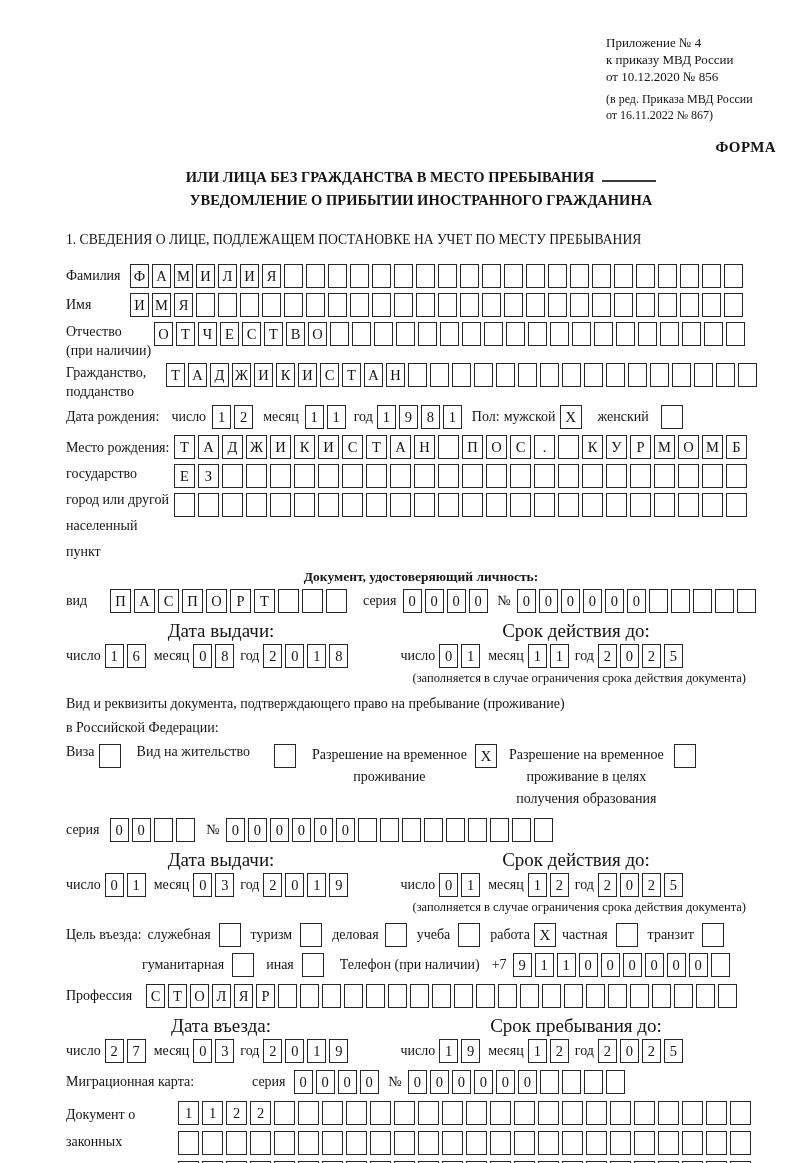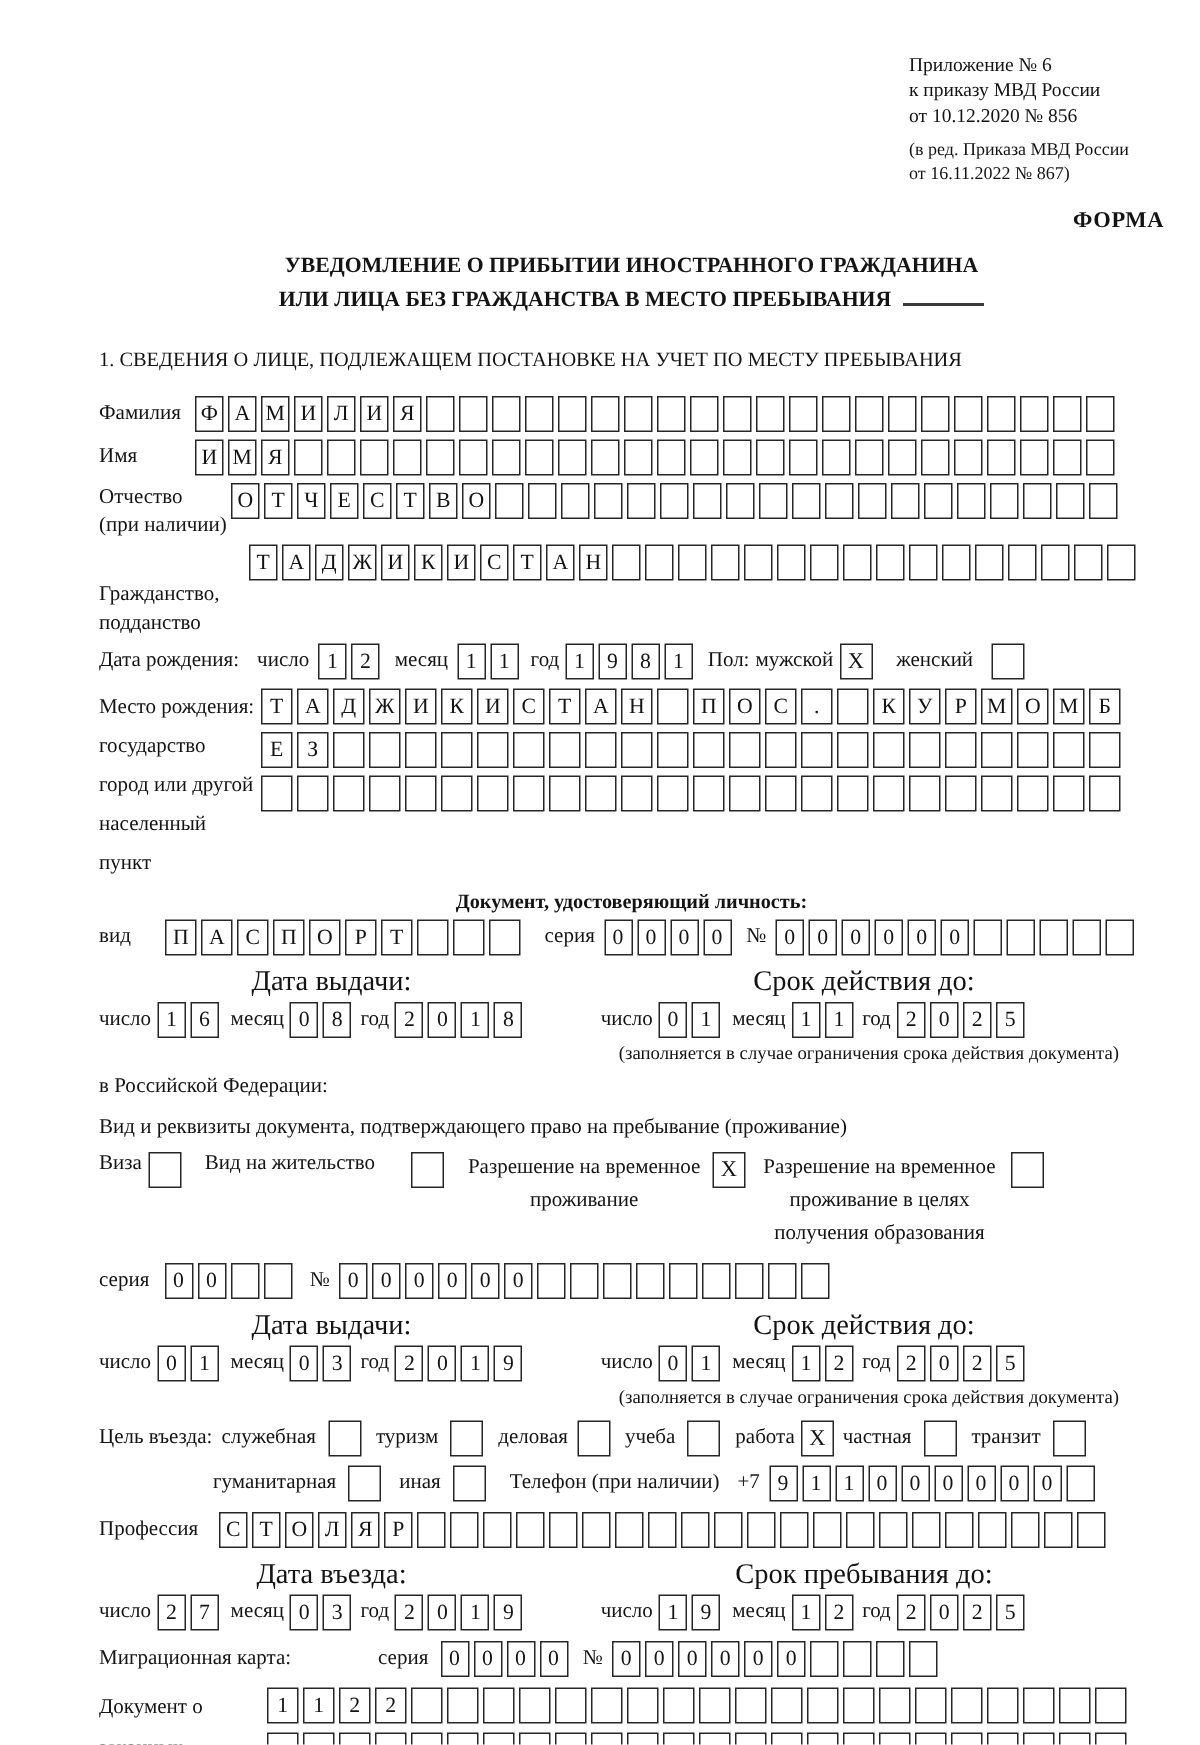--- a/index.html
+++ b/index.html
@@ -20,57 +20,57 @@
   
   .row{display:flex;align-items:center;margin-top:5px;}
   .row.top{align-items:flex-start;}
   .lbl{font-size:14px;white-space:nowrap;}
   .cells{display:flex;gap:3px;flex:none;}
   .cell{width:19px;height:24px;border:1.7px solid #262626;box-sizing:border-box;
         display:flex;align-items:center;justify-content:center;font-size:14.5px;flex:none;background:#fff;}
   .wide .cell{width:21px;}
   .cb{width:22px;height:24px;border:1.7px solid #262626;box-sizing:border-box;
       display:flex;align-items:center;justify-content:center;font-size:15px;flex:none;background:#fff;}
-  .w64{flex:0 0 64px;} .w88{flex:0 0 88px;} .w100{flex:0 0 100px;margin-top:24px;} .w108{flex:0 0 108px;}
+  .w64{flex:0 0 64px;} .w88{flex:0 0 88px;} .w100{flex:0 0 100px;} .w108{flex:0 0 108px;}
   .w44{flex:0 0 44px;} .w112{flex:0 0 112px;} .w150{flex:0 0 150px;}
   .lblcol{font-size:14px;line-height:26px;}
   .lblcol2{font-size:14px;line-height:19px;}
   .ml4{margin-left:4px;} .ml6{margin-left:6px;} .ml8{margin-left:8px;} .ml10{margin-left:10px;}
   .ml12{margin-left:12px;} .ml16{margin-left:16px;} .ml24{margin-left:24px;} .ml36{margin-left:36px;} .ml52{margin-left:52px;}
   .stack29{display:flex;flex-direction:column;gap:5px;}
   .hdrrow{display:flex;margin-top:7px;font-size:19px;}
   .hdrrow .h1{flex:0 0 310px;text-align:center;}
   .hdrrow .h2{flex:1;text-align:center;}
   .noterow{text-align:right;padding-right:30px;font-size:12.5px;margin-top:3px;}
   .intro{font-size:14px;margin-top:9px;line-height:18px;}
   .center2{text-align:center;font-size:14px;line-height:22px;}
   .grp{display:flex;align-items:center;}
 </style>
 </head>
 <body>
 
 <div class="page">
 
   <div class="appendix">
-    <div>Приложение № 6</div>
+    <div>Приложение № 4</div>
     <div>к приказу МВД России</div>
     <div>от 10.12.2020 № 856</div>
     <div class="ed">
       <div>(в ред. Приказа МВД России</div>
       <div>от 16.11.2022 № 867)</div>
     </div>
   </div>
 
   <div class="forma">ФОРМА</div>
 
   <div class="title">
-    <div>УВЕДОМЛЕНИЕ О ПРИБЫТИИ ИНОСТРАННОГО ГРАЖДАНИНА</div>
     <div>
       <span>ИЛИ ЛИЦА БЕЗ ГРАЖДАНСТВА В МЕСТО ПРЕБЫВАНИЯ</span><span class="uline"></span>
     </div>
+    <div>УВЕДОМЛЕНИЕ О ПРИБЫТИИ ИНОСТРАННОГО ГРАЖДАНИНА</div>
   </div>
 
   <div class="sec">1. СВЕДЕНИЯ О ЛИЦЕ, ПОДЛЕЖАЩЕМ ПОСТАНОВКЕ НА УЧЕТ ПО МЕСТУ ПРЕБЫВАНИЯ</div>
 
   <div class="row" style="margin-top:16px">
     <span class="lbl w64">Фамилия</span>
     <span class="cells">
         <span class="cell">Ф</span>
         <span class="cell">А</span>
         <span class="cell">М</span>
@@ -403,22 +403,22 @@
           <span class="cell">2</span>
           <span class="cell">0</span>
           <span class="cell">2</span>
           <span class="cell">5</span>
         </span>
     </span>
   </div>
 
   <div class="noterow">(заполняется в случае ограничения срока действия документа)</div>
 
+  <div class="intro">Вид и реквизиты документа, подтверждающего право на пребывание (проживание)</div>
   <div class="intro" style="margin-top:6px">в Российской Федерации:</div>
-  <div class="intro">Вид и реквизиты документа, подтверждающего право на пребывание (проживание)</div>
 
   <div class="row top" style="margin-top:7px">
     <span class="lbl">Виза</span>
     <span class="cb ml4"></span>
     <span class="lbl ml16">Вид на жительство</span>
     <span class="cb ml24"></span>
     <span class="center2 ml16">
       <div>Разрешение на временное</div>
       <div>проживание</div>
     </span>

